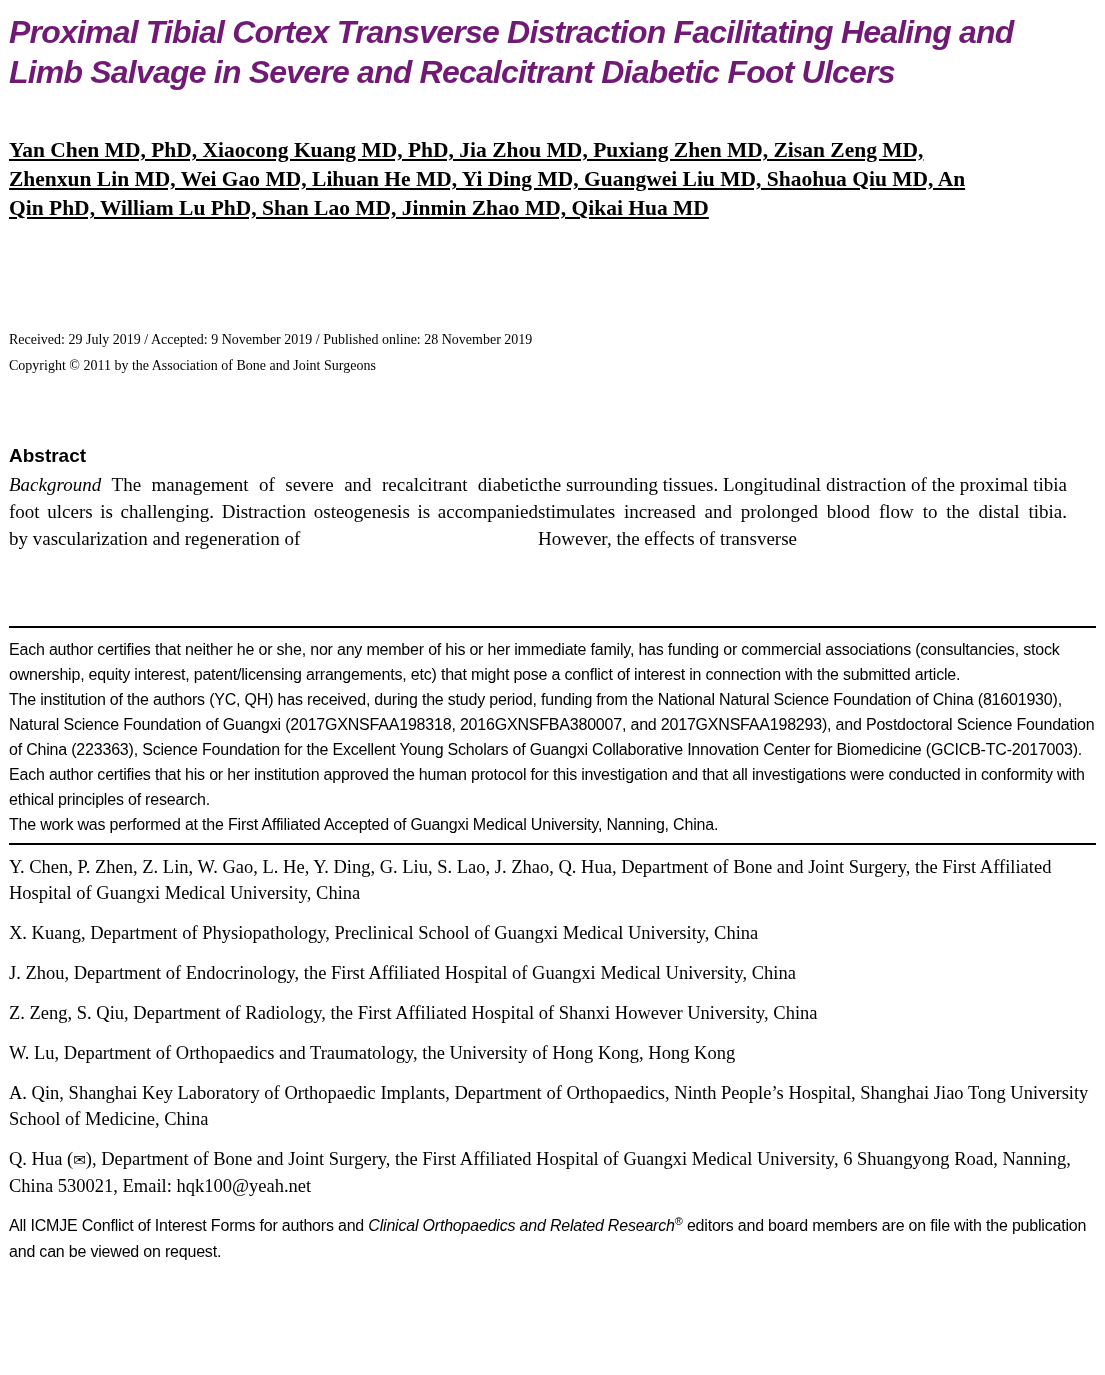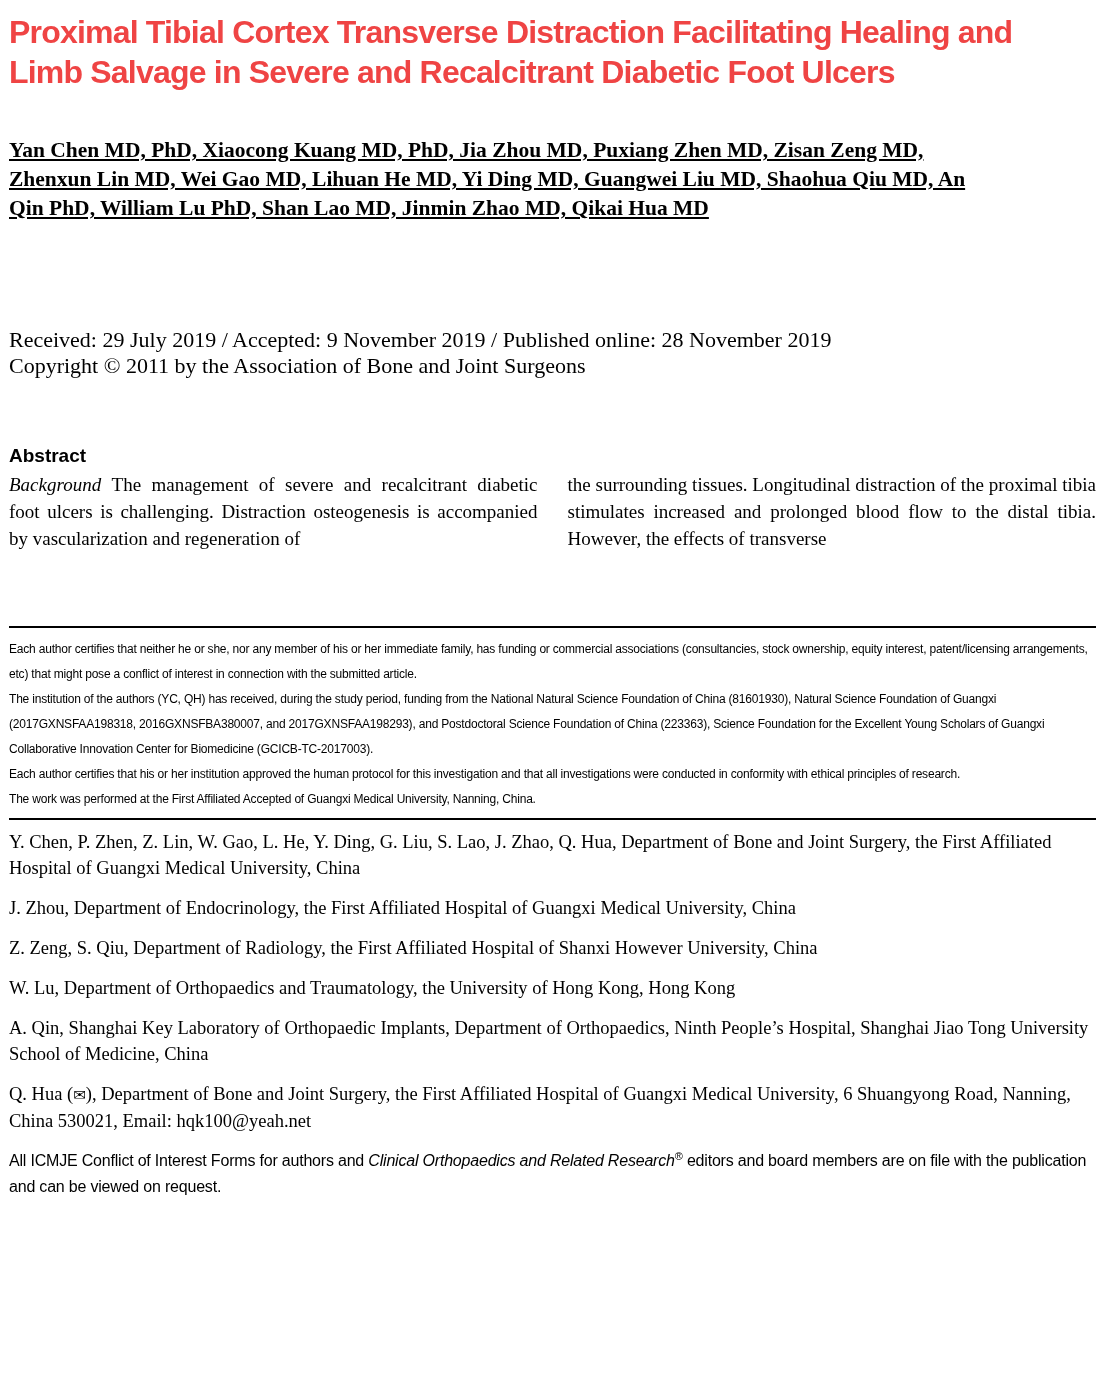--- a/index.html
+++ b/index.html
@@ -18,47 +18,47 @@
     padding: 10px 9px 0 9px;
   }
   .article-title {
     margin: 2px 0 0 0;
     width: 1070px;
     font-family: "Liberation Sans", sans-serif;
     font-weight: bold;
     font-size: 32px;
     line-height: 40px;
     letter-spacing: -0.8px;
-    color: #ef4444;
+    color: #701a75;
+    font-style: italic;
   }
   .authors {
     margin: 44px 0 0 0;
     width: 990px;
     font-family: "Liberation Serif", serif;
     font-weight: bold;
     font-size: 21.5px;
     line-height: 29px;
     text-decoration: underline;
   }
   .history {
     margin-top: 104px;
-    font-size: 22px;
+    font-size: 14px;
     line-height: 26px;
   }
   .history p { margin: 0; }
   .abstract-heading {
     margin: 64px 0 2px 0;
     font-family: "Liberation Sans", sans-serif;
     font-weight: bold;
     font-size: 19px;
     line-height: 26px;
   }
   .abs-cols {
     display: flex;
-    gap: 30px;
   }
   .abs-col {
     margin: 0;
     width: 529px;
     font-size: 19px;
     line-height: 27px;
     text-align: justify;
   }
   .bg-label {
     font-style: italic;
@@ -69,21 +69,21 @@
     border-top: 2px solid #000;
     margin: 74px 0 0 0;
     width: 100%;
   }
   .rule-2 {
     margin-top: 6px;
   }
   .footnotes {
     margin-top: 9px;
     font-family: "Liberation Sans", sans-serif;
-    font-size: 12px;
+    font-size: 16px;
     line-height: 25px;
     letter-spacing: -0.2px;
   }
   .footnotes p { margin: 0; }
   .affiliations {
     margin-top: 9px;
     font-size: 18.5px;
     line-height: 26px;
   }
   .affiliations p {
@@ -133,20 +133,21 @@
     <p>Each author certifies that neither he or she, nor any member of his or her immediate family, has funding or commercial associations (consultancies, stock ownership, equity interest, patent/licensing arrangements, etc) that might pose a conflict of interest in connection with the submitted article.</p>
     <p>The institution of the authors (YC, QH) has received, during the study period, funding from the National Natural Science Foundation of China (81601930), Natural Science Foundation of Guangxi (2017GXNSFAA198318, 2016GXNSFBA380007, and 2017GXNSFAA198293), and Postdoctoral Science Foundation of China (223363), Science Foundation for the Excellent Young Scholars of Guangxi Collaborative Innovation Center for Biomedicine (GCICB-TC-2017003).</p>
     <p>Each author certifies that his or her institution approved the human protocol for this investigation and that all investigations were conducted in conformity with ethical principles of research.</p>
     <p>The work was performed at the First Affiliated Accepted of Guangxi Medical University, Nanning, China.</p>
   </div>
 
   <hr class="rule rule-2">
 
   <div class="affiliations">
     <p>Y. Chen, P. Zhen, Z. Lin, W. Gao, L. He, Y. Ding, G. Liu, S. Lao, J. Zhao, Q. Hua, Department of Bone and Joint Surgery, the First Affiliated Hospital of Guangxi Medical University, China</p>
+    <p>X. Kuang, Department of Physiopathology, Preclinical School of Guangxi Medical University, China</p>
     <p>J. Zhou, Department of Endocrinology, the First Affiliated Hospital of Guangxi Medical University, China</p>
     <p>Z. Zeng, S. Qiu, Department of Radiology, the First Affiliated Hospital of Shanxi However University, China</p>
     <p>W. Lu, Department of Orthopaedics and Traumatology, the University of Hong Kong, Hong Kong</p>
     <p>A. Qin, Shanghai Key Laboratory of Orthopaedic Implants, Department of Orthopaedics, Ninth People’s Hospital, Shanghai Jiao Tong University School of Medicine, China</p>
     <p><span>Q. Hua (</span><span class="envelope">✉</span><span>), Department of Bone and Joint Surgery, the First Affiliated Hospital of Guangxi Medical University, 6 Shuangyong Road, Nanning, China 530021, Email: hqk100@yeah.net</span></p>
     <p class="icmje"><span>All ICMJE Conflict of Interest Forms for authors and </span><em class="journal">Clinical Orthopaedics and Related Research</em><sup>®</sup><span> editors and board members are on file with the publication and can be viewed on request.</span></p>
   </div>
 
 </div>
 

